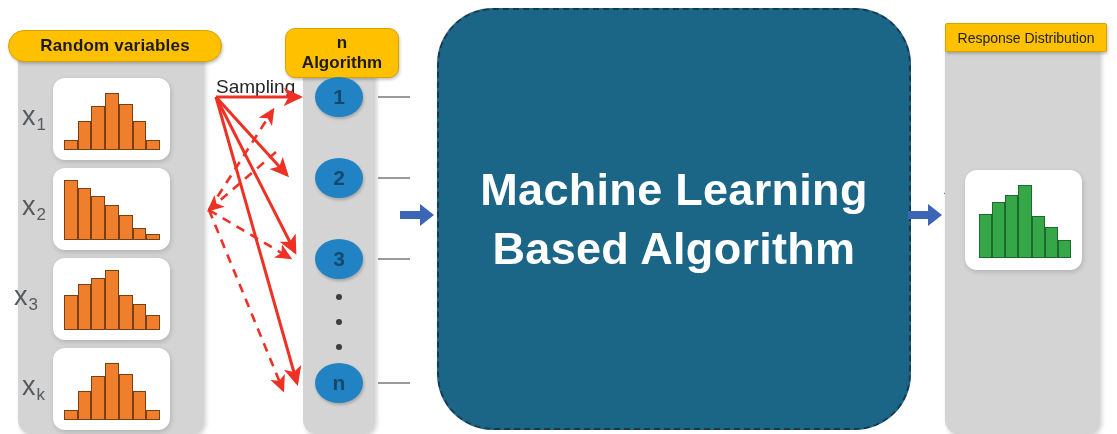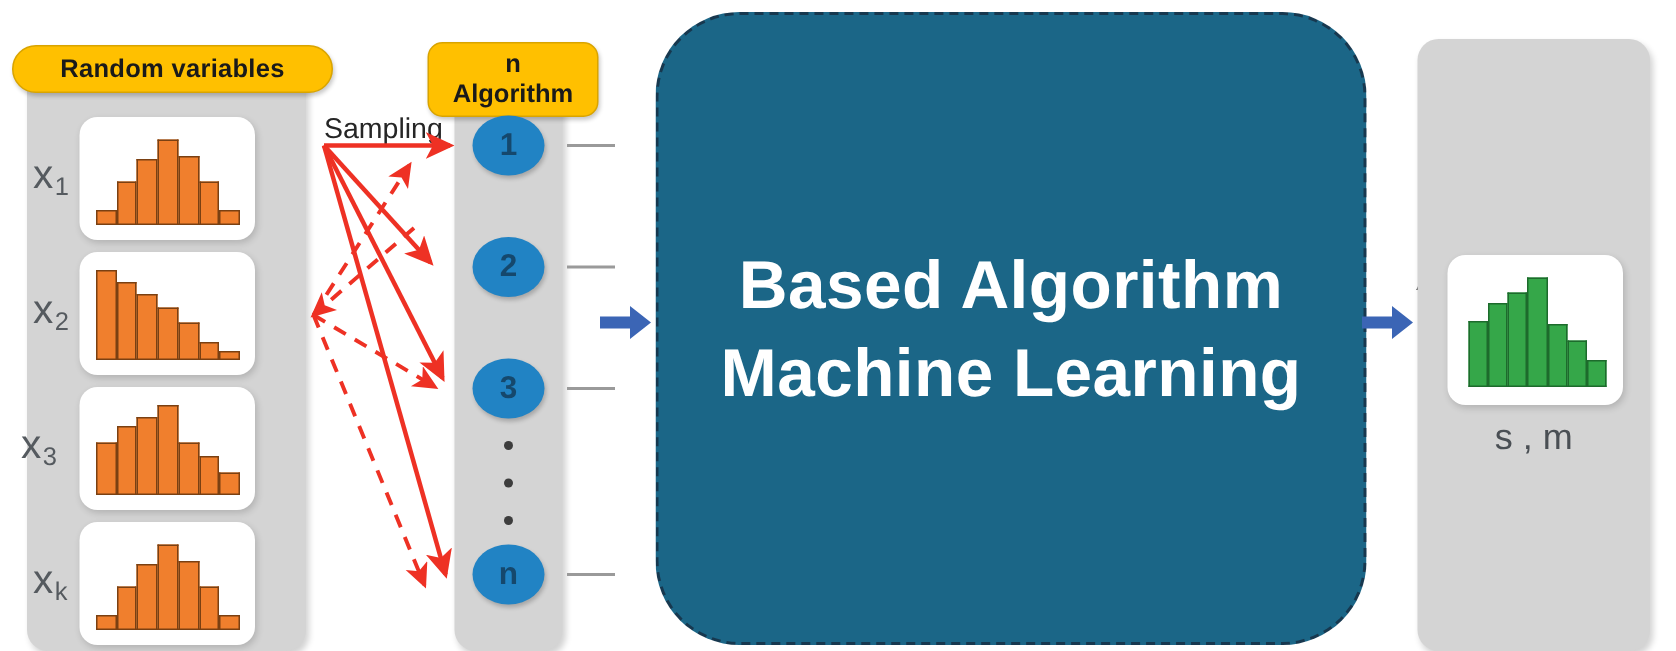--- a/index.html
+++ b/index.html
@@ -200,41 +200,41 @@
   <div class="vdot" style="left:336px;top:344px;"></div>
 
   <div class="node" style="left:315px;top:363px;">n</div>
   <div class="stub" style="left:378px;top:382px;"></div>
 
   <svg class="barrow" style="left:400px;top:200px;width:42px;height:32px;">
     <path d="M0,11 L20,11 L20,4 L34,15 L20,26 L20,19 L0,19 Z" fill="#3B65B5"></path>
   </svg>
 
   <div id="ml-box">
+    <div>Machine Learning</div>
     <div>Based Algorithm</div>
-    <div>Machine Learning</div>
   </div>
 
   <svg class="barrow" style="left:908px;top:200px;width:42px;height:32px;">
     <path d="M0,11 L20,11 L20,4 L34,15 L20,26 L20,19 L0,19 Z" fill="#3B65B5"></path>
   </svg>
 
   <div class="ghost" style="left:944px;top:176px;">λ</div>
   <div class="ghost" style="left:946px;top:236px;">·</div>
 
   <div class="panel" id="rd-panel"></div>
 
+  <div class="pill" id="rd-pill">Response Distribution</div>
 
   <div class="card" style="left:965px;top:170px;width:117px;height:100px;"></div>
   <div class="hist green" id="hist-resp" style="left:979px;top:180px;width:92px;height:78px;">
       <div class="bar" style="width: 14.2857%; height: 55%;"></div>
       <div class="bar" style="width: 14.2857%; height: 70%;"></div>
       <div class="bar" style="width: 14.2857%; height: 80%;"></div>
       <div class="bar" style="width: 14.2857%; height: 92%;"></div>
       <div class="bar" style="width: 14.2857%; height: 52%;"></div>
       <div class="bar" style="width: 14.2857%; height: 38%;"></div>
       <div class="bar" style="width: 14.2857%; height: 22%;"></div>
       <div class="base"></div>
     </div>
 
-  <div id="sm-label">s , m</div>
 
 </div>
 
 </body></html>

